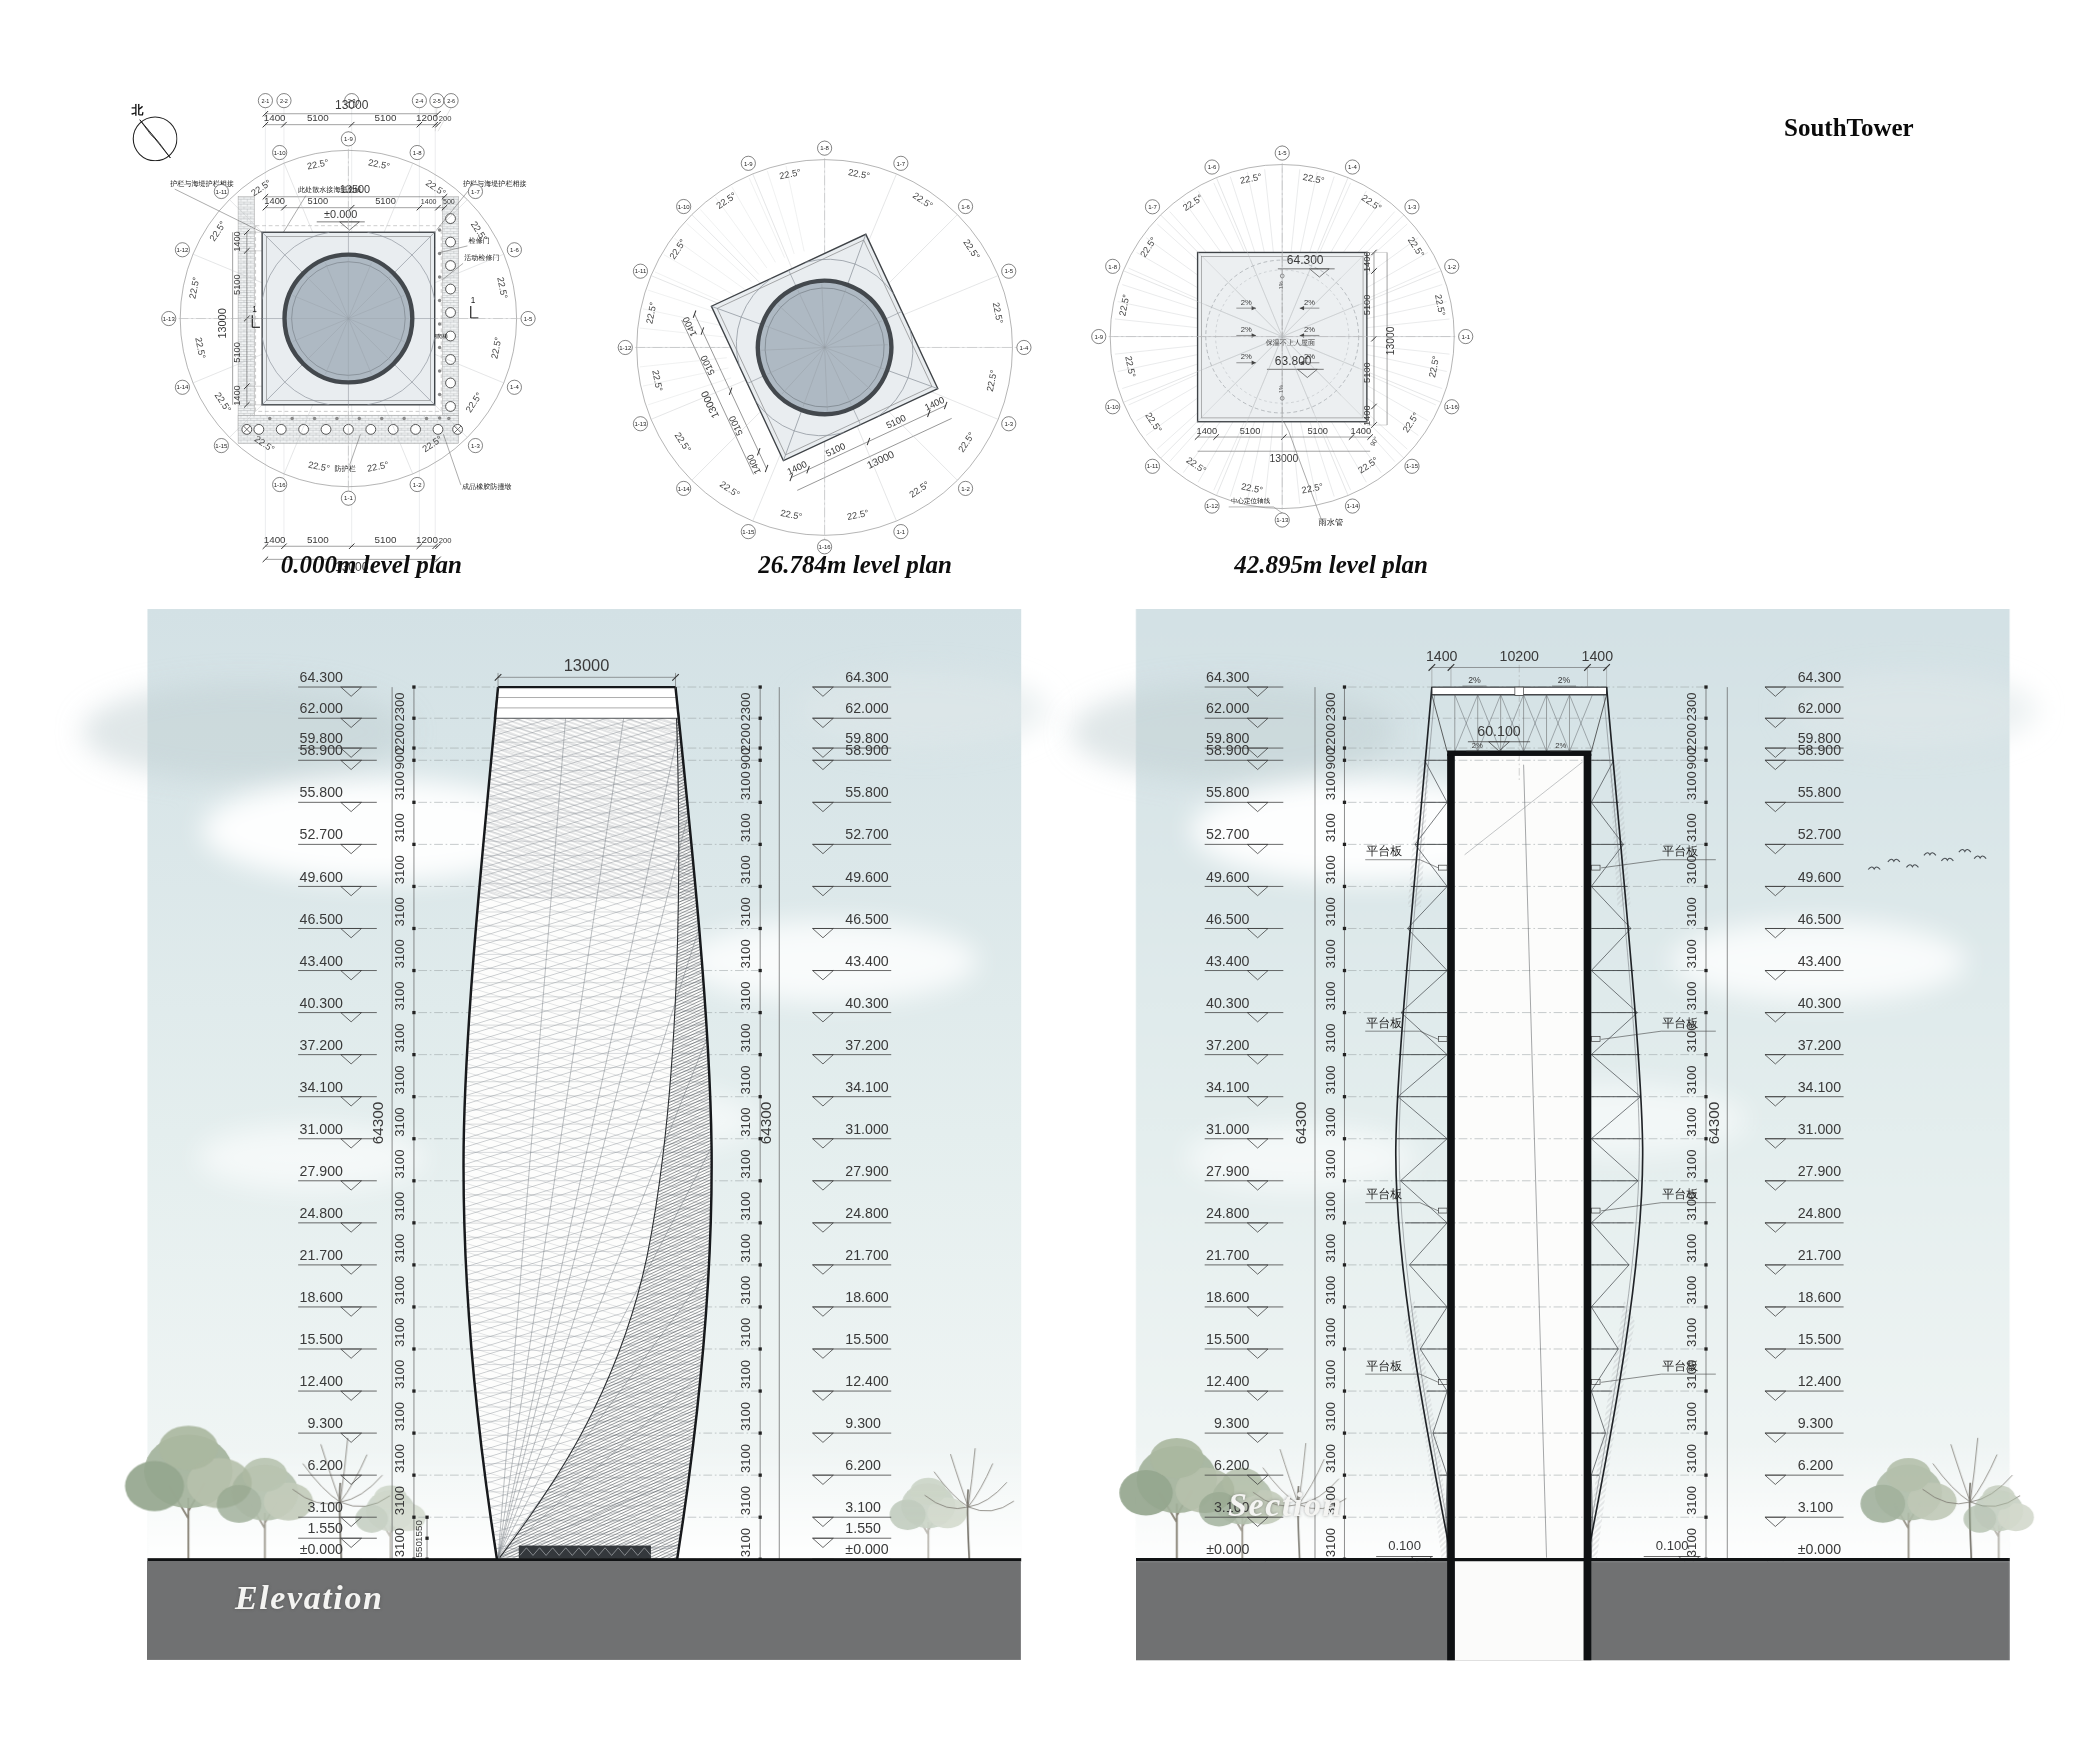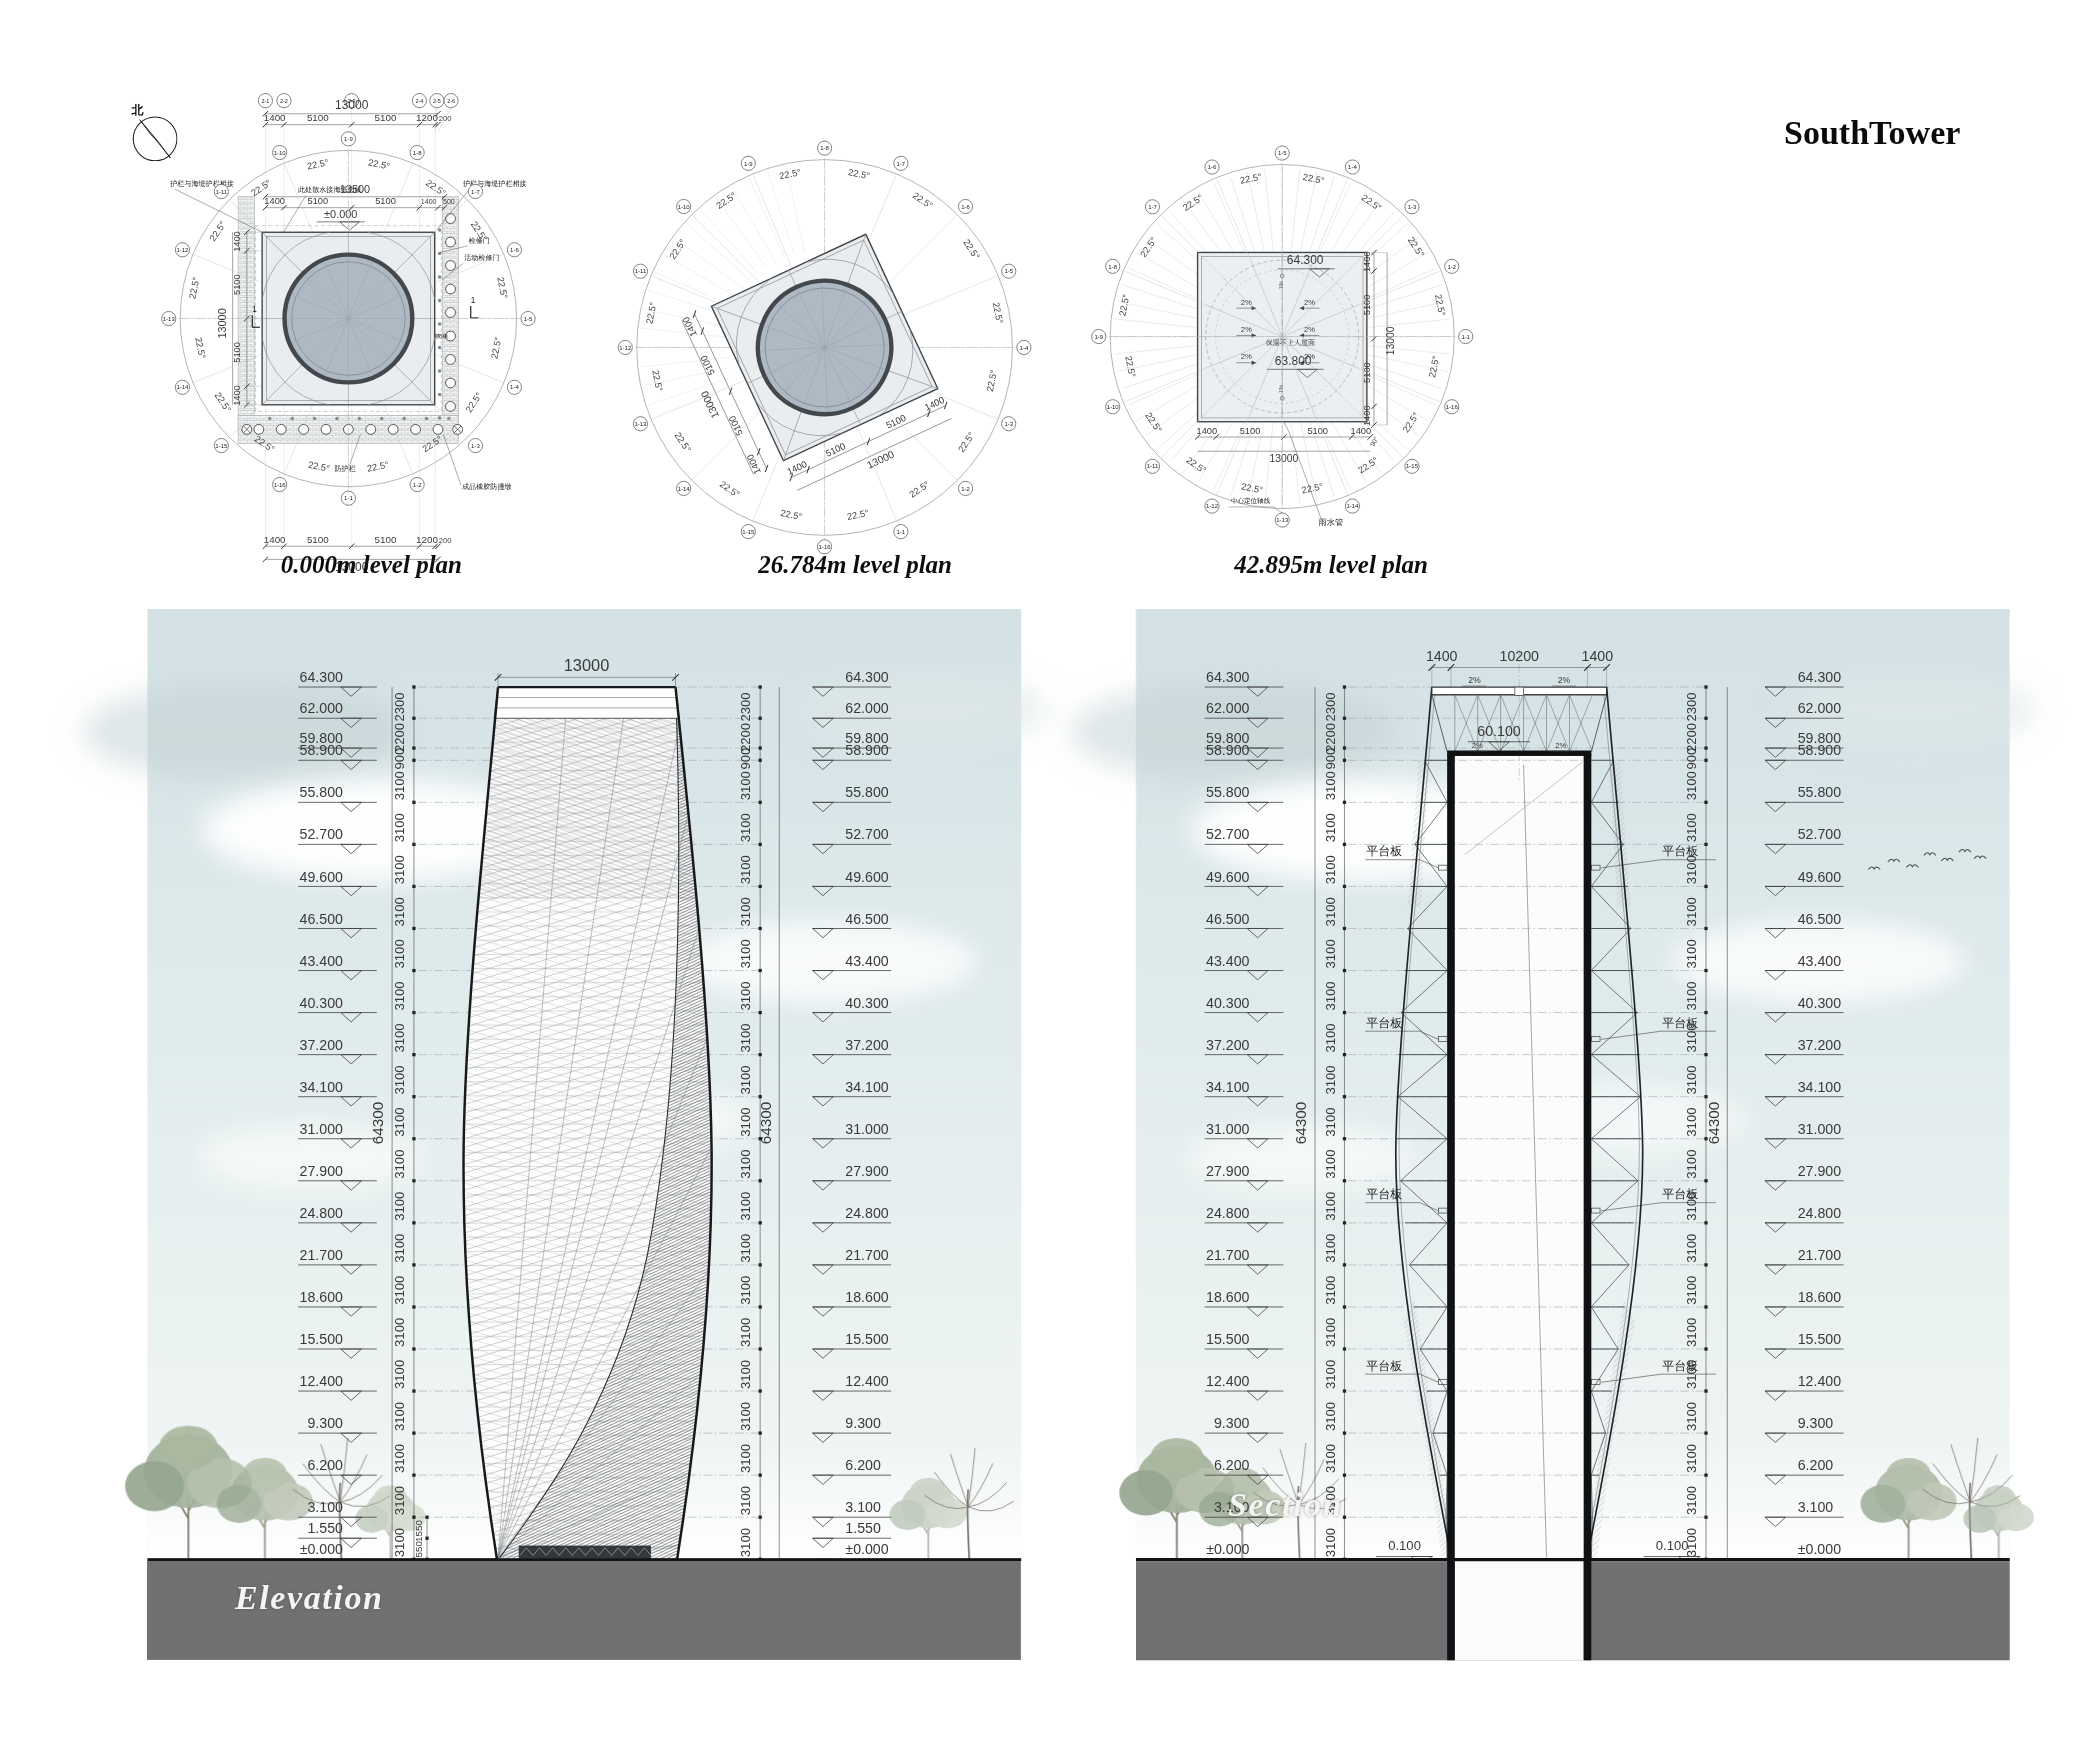--- a/index.html
+++ b/index.html
@@ -4,21 +4,21 @@
 <style>
   html,body{margin:0;padding:0;background:#fff;}
   .page{position:relative;width:2097px;height:1750px;background:#ffffff;overflow:hidden;
         font-family:"Liberation Sans",sans-serif;}
   .page svg{position:absolute;left:0;top:0;}
   .cap{position:absolute;font-family:"Liberation Serif",serif;font-weight:700;font-style:italic;
        color:#0e0e0e;text-align:right;white-space:nowrap;}
   .plan-cap{font-size:25px;}
   .panel-cap{font-size:34px;color:#f4f4f2;letter-spacing:1.6px;text-shadow:0 0 3.3px rgba(60,60,60,.45);}
   .sheet-title{position:absolute;font-family:"Liberation Serif",serif;font-weight:700;
-       font-size:34px;color:#0a0a0a;white-space:nowrap;}
+       font-size:25px;color:#0a0a0a;white-space:nowrap;}
 </style>
 </head>
 <body>
 
 <div class="page">
   <svg id="cv" width="2097" height="1750" viewBox="0 0 3840 3204" xmlns="http://www.w3.org/2000/svg">
       <defs>
  <linearGradient id="sky" x1="0" y1="0" x2="0" y2="1">
    <stop offset="0" stop-color="#d3e1e5"></stop>
           <stop offset=".55" stop-color="#e4eeee"></stop>

